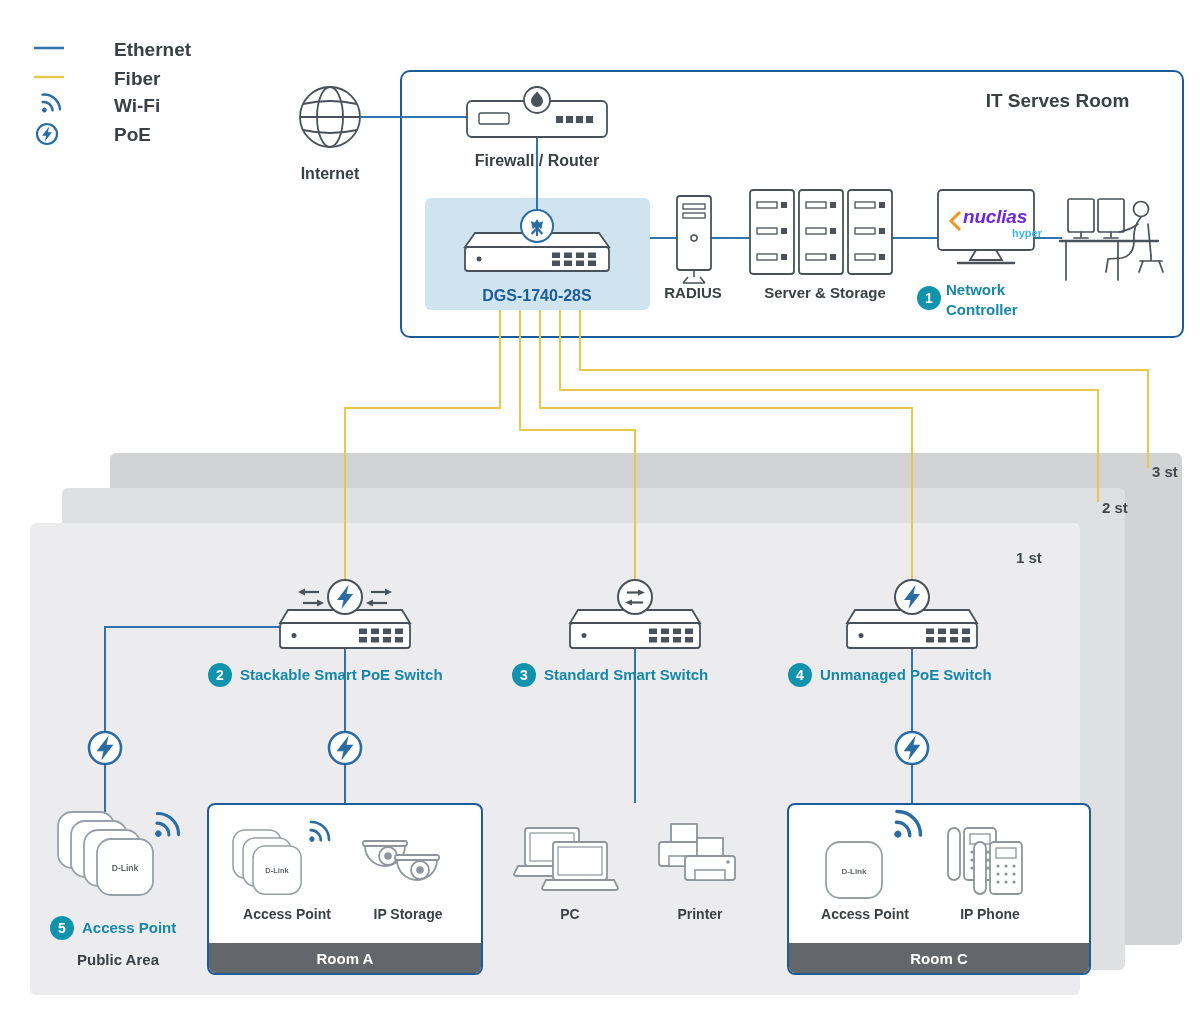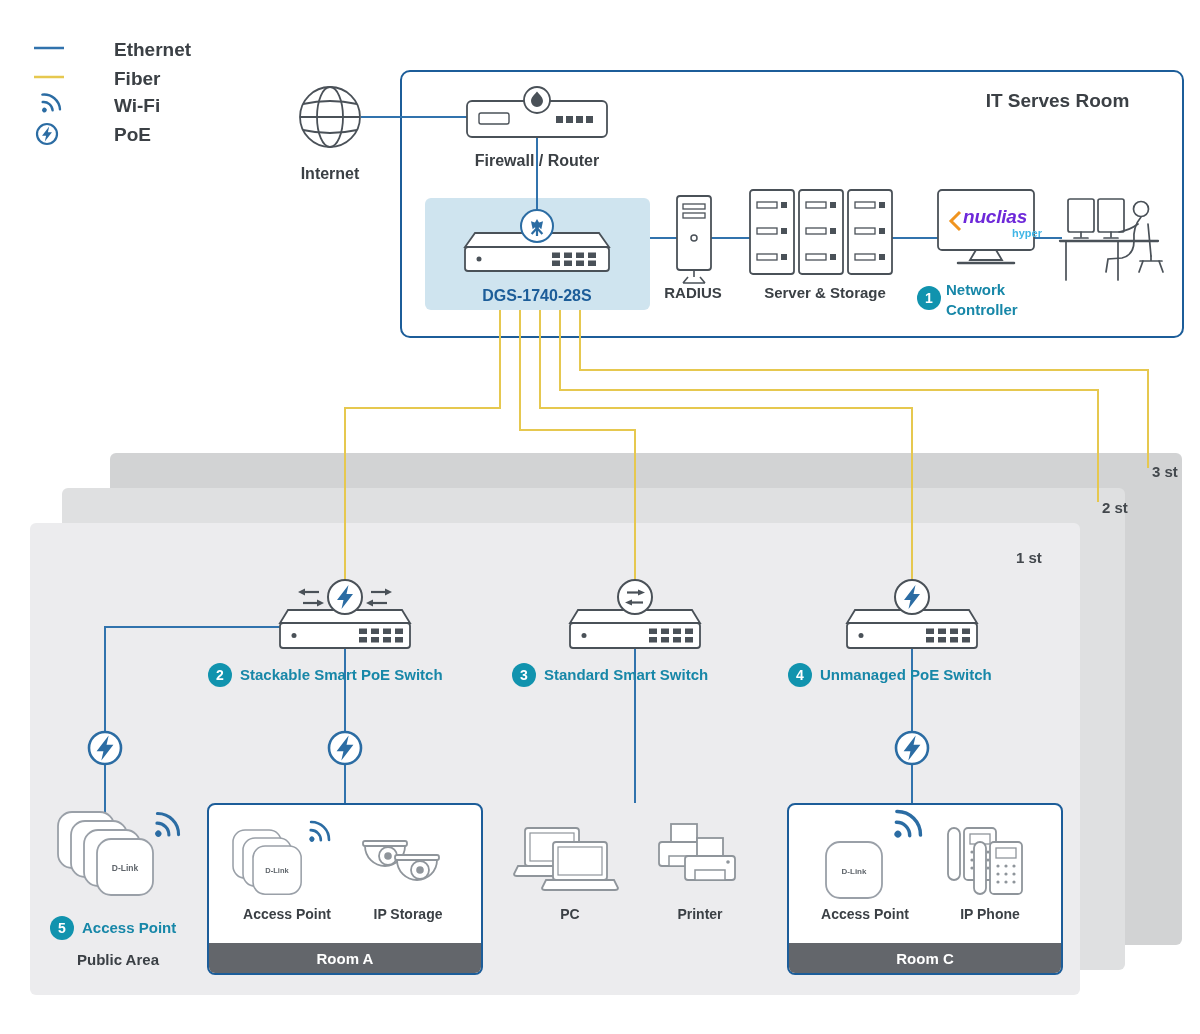--- a/index.html
+++ b/index.html
@@ -37,21 +37,21 @@
   <div class="floor" style="left:110px;top:453px;width:1072px;height:492px;background:#d2d3d4;"></div>
   <div class="floor" style="left:62px;top:488px;width:1063px;height:482px;background:#dfe0e1;"></div>
   <div class="floor" style="left:30px;top:523px;width:1050px;height:472px;background:#ececee;"></div>
 
   <div class="itbox"></div>
   <div class="hl"></div>
 
   <div class="room" style="left:207px;">
     <div class="room-footer">Room A</div>
   </div>
-  <div class="room" style="left:787px;">
+  <div class="room" style="left:787px;padding-left:28px;">
     <div class="room-footer">Room C</div>
   </div>
 
   <svg class="artwork" width="1200" height="1034" viewBox="0 0 1200 1034">
     <defs>
       <path id="bolt" d="M3.5,-12 L-8,3 L-1.5,3 L-3.5,12 L8,-3 L1.5,-3 Z"></path>
       <g id="arw">
         <line x1="0" y1="8" x2="0" y2="-3" stroke="currentColor" stroke-width="2.2"></line>
         <polygon points="-4,-2 0,-9 4,-2" fill="currentColor"></polygon>
       </g>

